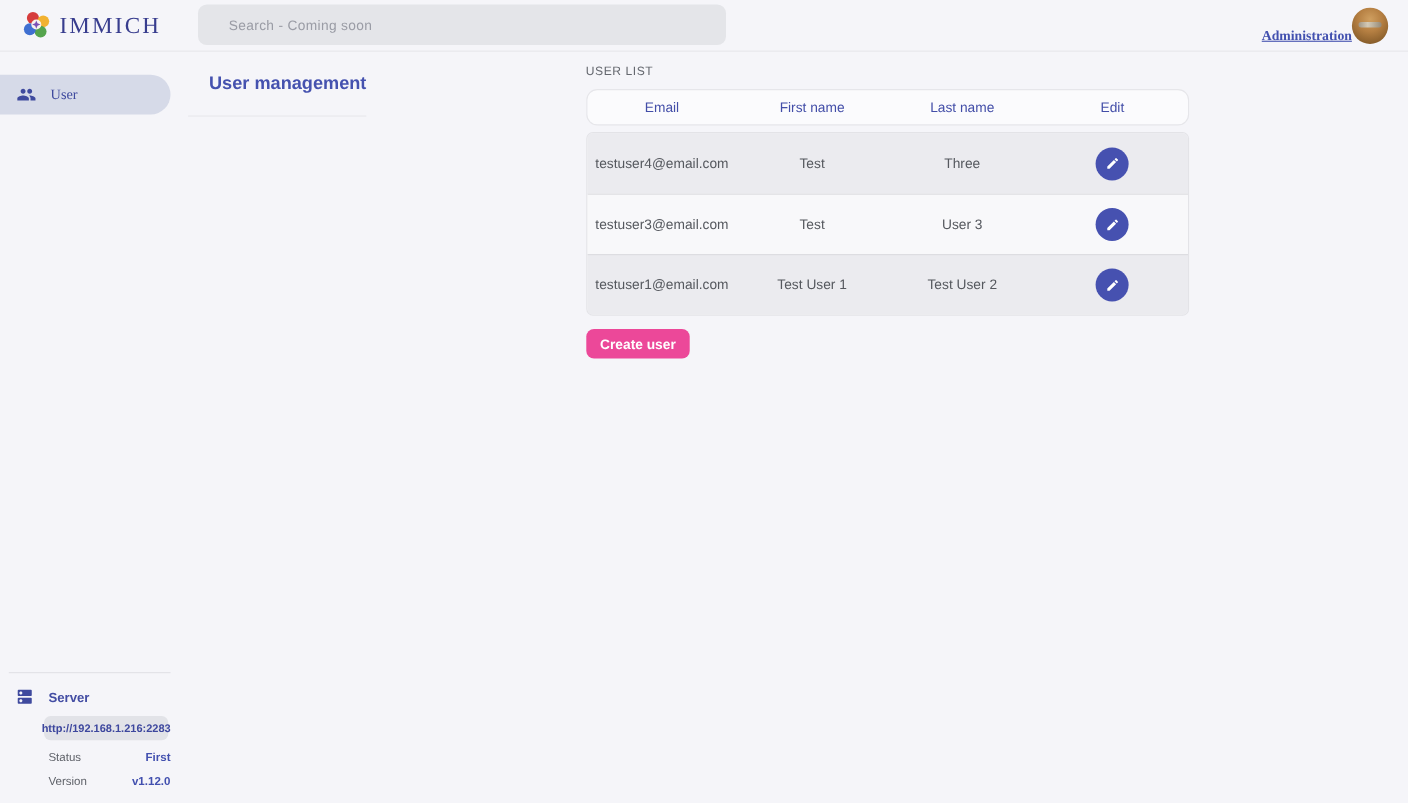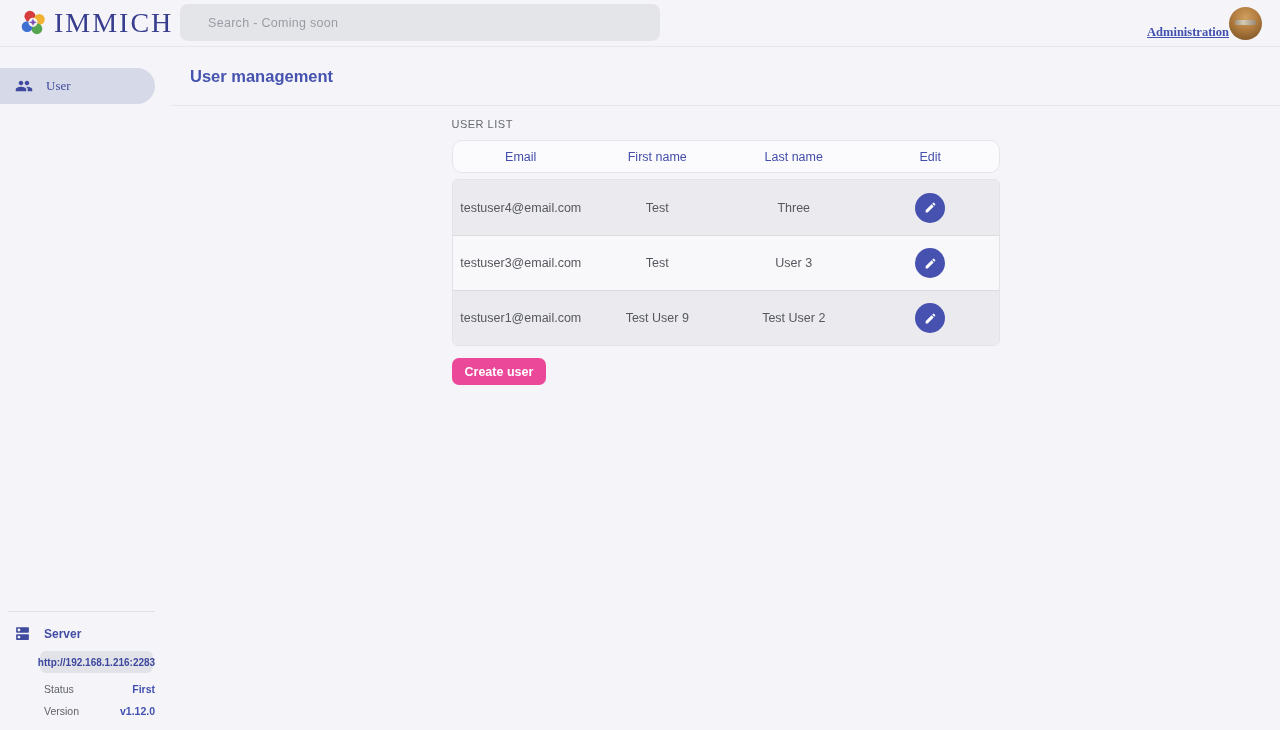--- a/index.html
+++ b/index.html
@@ -13,21 +13,21 @@
   
   .topbar {
     position:relative; height:47px;
     display:flex; align-items:center;
     border-bottom:1px solid #e7e7ec;
     background:#f5f5f9;
   }
   .brand { display:flex; align-items:center; gap:8px; padding-left:20px; cursor:pointer; }
   .brand-name {
     font-family:"Liberation Serif", serif;
-    font-size:28px; letter-spacing:2px; color:#383d8e; font-weight:500;
+    font-size:21px; letter-spacing:2px; color:#383d8e; font-weight:500;
   }
   .search-wrap { position:absolute; left:180px; top:4px; }
   .search-input {
     width:480px; height:37px; border:none; outline:none;
     background:#e4e5e9; border-radius:8px;
     padding:0 14px 0 28px; font-size:12.5px; color:#7f1d1d;
     font-family:"Liberation Sans", sans-serif;
   }
   .search-input::placeholder { color:#9a9ca5; letter-spacing:0.3px; }
   .topbar-right { margin-left:auto; display:flex; align-items:flex-end; padding-right:18px;font-family:Liberation Serif, serif; }
@@ -65,21 +65,21 @@
   .server-chip {
     margin-top:9px; margin-left:40px; width:113px; height:22px;
     background:#e2e3e8; border-radius:6px;
     display:flex; align-items:center; justify-content:center;
     font-size:10px; font-weight:bold; color:#3d479e; cursor:default;
   }
   .kv-row { margin-left:44px; width:111px; display:flex; justify-content:space-between; margin-top:10px; }
   .kv-key { font-size:10.5px; color:#5f6269; }
   .kv-val { font-size:10.5px; font-weight:bold; color:#4250af; }
   
-  .main { flex:1; display:flex; flex-direction:column; }
+  .main { flex:1; display:flex; flex-direction:row; }
   .title-bar { height:59px; display:flex; align-items:center; padding-left:19px; border-bottom:1px solid #e8e8ec; }
   .page-title { font-size:16.5px; font-weight:600; color:#4552af; }
   .content { width:548px; margin:0 auto; }
   .section-label { margin-top:12px; font-size:11px; font-weight:500; letter-spacing:0.5px; color:#65686f; }
   .table-header {
     margin-top:10px; height:33px; background:#fbfbfd;
     border:1px solid #e6e6ea; border-radius:10px;
     display:flex; align-items:center;
   }
   .th { flex:1; text-align:center; font-size:12.5px; font-weight:500; color:#434ea8; }
@@ -206,21 +206,21 @@
               <span style="display:flex;">
                 <svg width="13" height="13" viewBox="0 0 24 24" fill="#ffffff">
                   <path d="M3 17.25V21h3.75L17.81 9.94l-3.75-3.75L3 17.25zM20.71 7.04a1 1 0 0 0 0-1.41l-2.34-2.34a1 1 0 0 0-1.41 0l-1.83 1.83 3.75 3.75 1.83-1.83z"></path>
                 </svg>
               </span>
             </button>
           </div>
         </div>
         <div class="row">
           <div class="td">testuser1@email.com</div>
-          <div class="td">Test User 9</div>
+          <div class="td">Test User 1</div>
           <div class="td">Test User 2</div>
           <div class="td">
             <button class="edit-btn">
               <span style="display:flex;">
                 <svg width="13" height="13" viewBox="0 0 24 24" fill="#ffffff">
                   <path d="M3 17.25V21h3.75L17.81 9.94l-3.75-3.75L3 17.25zM20.71 7.04a1 1 0 0 0 0-1.41l-2.34-2.34a1 1 0 0 0-1.41 0l-1.83 1.83 3.75 3.75 1.83-1.83z"></path>
                 </svg>
               </span>
             </button>
           </div>

